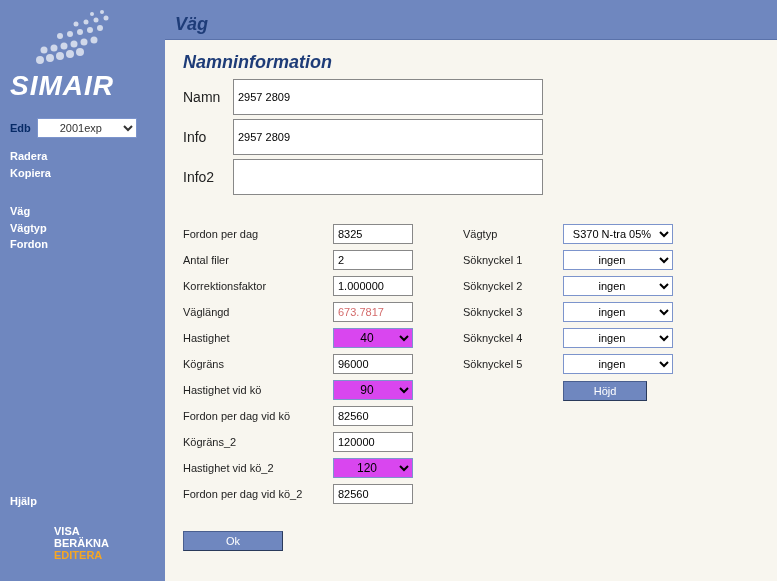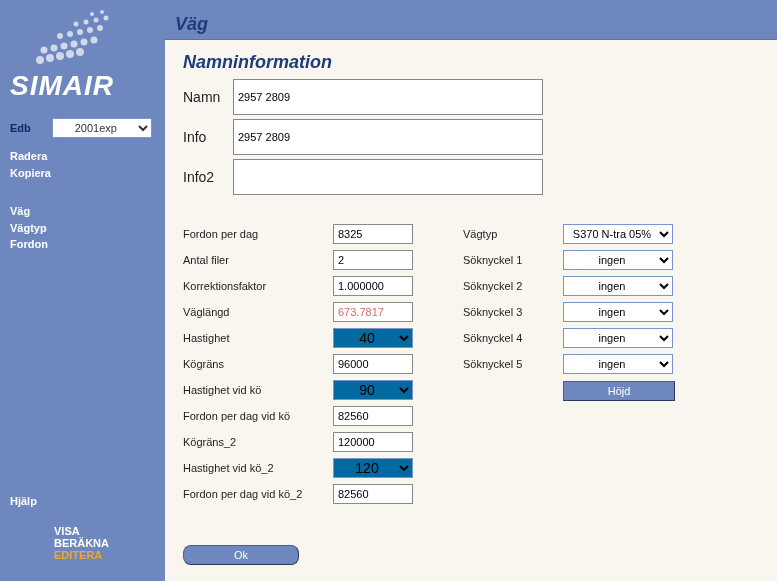--- a/index.html
+++ b/index.html
@@ -38,21 +38,21 @@
       font-style: italic;
       font-weight: bold;
       color: #ffffff;
       letter-spacing: 1px;
       margin-top: -2px;
     }
     .edb-row {
       padding: 6px 10px;
       display: flex;
       align-items: center;
-      gap: 21px;
+      gap: 6px;
     }
     .edb-label {
       color: #062a66;
       font-weight: bold;
       font-size: 11px;
     }
     .edb-select {
       width: 100px;
       height: 20px;
       font-size: 11px;
@@ -172,22 +172,22 @@
       background: #fff;
     }
     .finput.readonly {
       color: #d46b6b;
       background: #fff;
     }
     .fselect {
       width: 80px;
       height: 20px;
       border: 1px solid #7c94cc;
-      font-size: 14px;
-      background: #0369a1;
+      font-size: 12px;
+      background: #d946ef;
     }
     .rlabel {
       width: 100px;
       color: #222;
       font-size: 11px;
     }
     .rselect {
       width: 110px;
       height: 20px;
       border: 1px solid #7c94cc;
@@ -202,26 +202,25 @@
       border-bottom-color: #2a3a5a;
       font-size: 11px;
       height: 20px;
       cursor: pointer;
       text-align: center;
       display: inline-flex;
       align-items: center;
       justify-content: center;
     }
     .btn-ok {
-      width: 116px;
-      margin-top: 36px;
-      border-radius: 8px;
+      width: 100px;
+      margin-top: 22px;
     }
     .btn-hojd {
-      width: 112px;
+      width: 84px;
       margin-left: 100px;
       margin-top: 2px;
     }
     select {
       appearance: auto;
       text-align: center;
     }
   </style>
 </head>
 <body>

